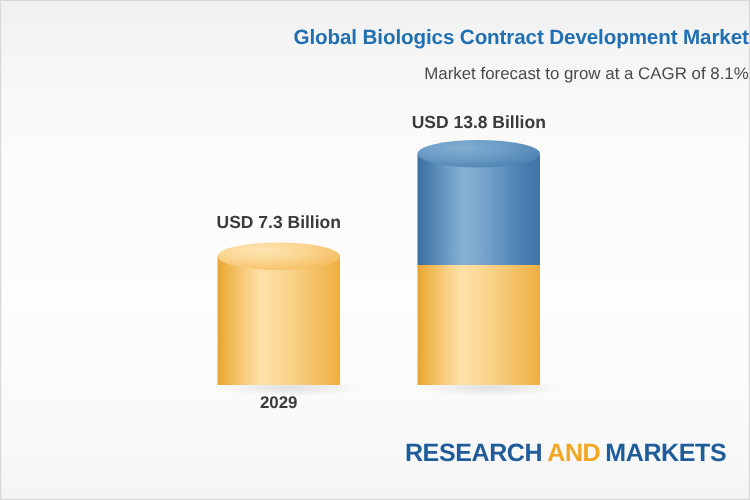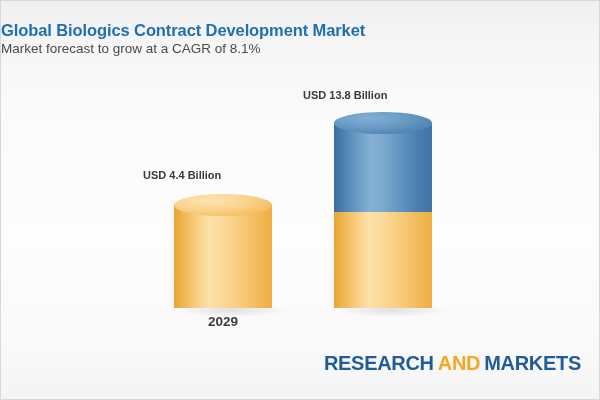--- a/index.html
+++ b/index.html
@@ -22,31 +22,31 @@
     border: 1px solid #d8d8d8;
     background: linear-gradient(to bottom, #f0f0f0 0%, #f6f6f6 12%, #fbfbfb 30%, #fdfdfd 60%, #f9f9f9 88%, #f4f4f4 100%);
   }
 
   
   #header {
     position: absolute;
     top: 0; left: 0;
     width: 598px;
     padding-top: 20px;
-    text-align: left;
+    text-align: right;
   }
   #chart-title {
     font-size: 16.5px;
     font-weight: bold;
     color: #1f6fb2;
     letter-spacing: -0.1px;
     line-height: 1.2;
   }
   #chart-subtitle {
-    margin-top: 0;
+    margin-top: 10px;
     font-size: 13.5px;
     color: #4a4a4a;
     font-weight: normal;
     line-height: 1.2;
   }
 
   
   #plot {
     position: absolute;
     left: 0;
@@ -61,22 +61,22 @@
     width: 160px;
     height: 255px;
   }
   #group-2022 { left: 142px; }
   #group-2030 { left: 302px; }
 
   .value-label {
     position: absolute;
     left: 0;
     width: 160px;
-    text-align: left;
-    font-size: 11px;
+    text-align: center;
+    font-size: 14px;
     font-weight: bold;
     color: #3b3b3b;
     white-space: nowrap;
   }
   #label-2022 { top: 83px; }
   #label-2030 { top: 3px; }
 
   .cat-label {
     position: absolute;
     left: 0;
@@ -200,21 +200,21 @@
 <div id="card">
 
   <div id="header">
     <div id="chart-title">Global Biologics Contract Development Market</div>
     <div id="chart-subtitle">Market forecast to grow at a CAGR of 8.1%</div>
   </div>
 
   <div id="plot">
 
     <div class="bar-group" id="group-2022">
-      <div class="value-label" id="label-2022">USD 4.4 Billion</div>
+      <div class="value-label" id="label-2022">USD 7.3 Billion</div>
       <div class="shadow"></div>
       <div class="cylinder" id="cyl-2022">
         <div class="seg seg-yellow" style="top:0; height:103px;"></div>
         <div class="ellipse-bottom ellipse-bottom-fix"></div>
         <div class="ellipse-top ellipse-top-yellow"></div>
       </div>
       <div class="cat-label">2029</div>
     </div>
 
     <div class="bar-group" id="group-2030">

